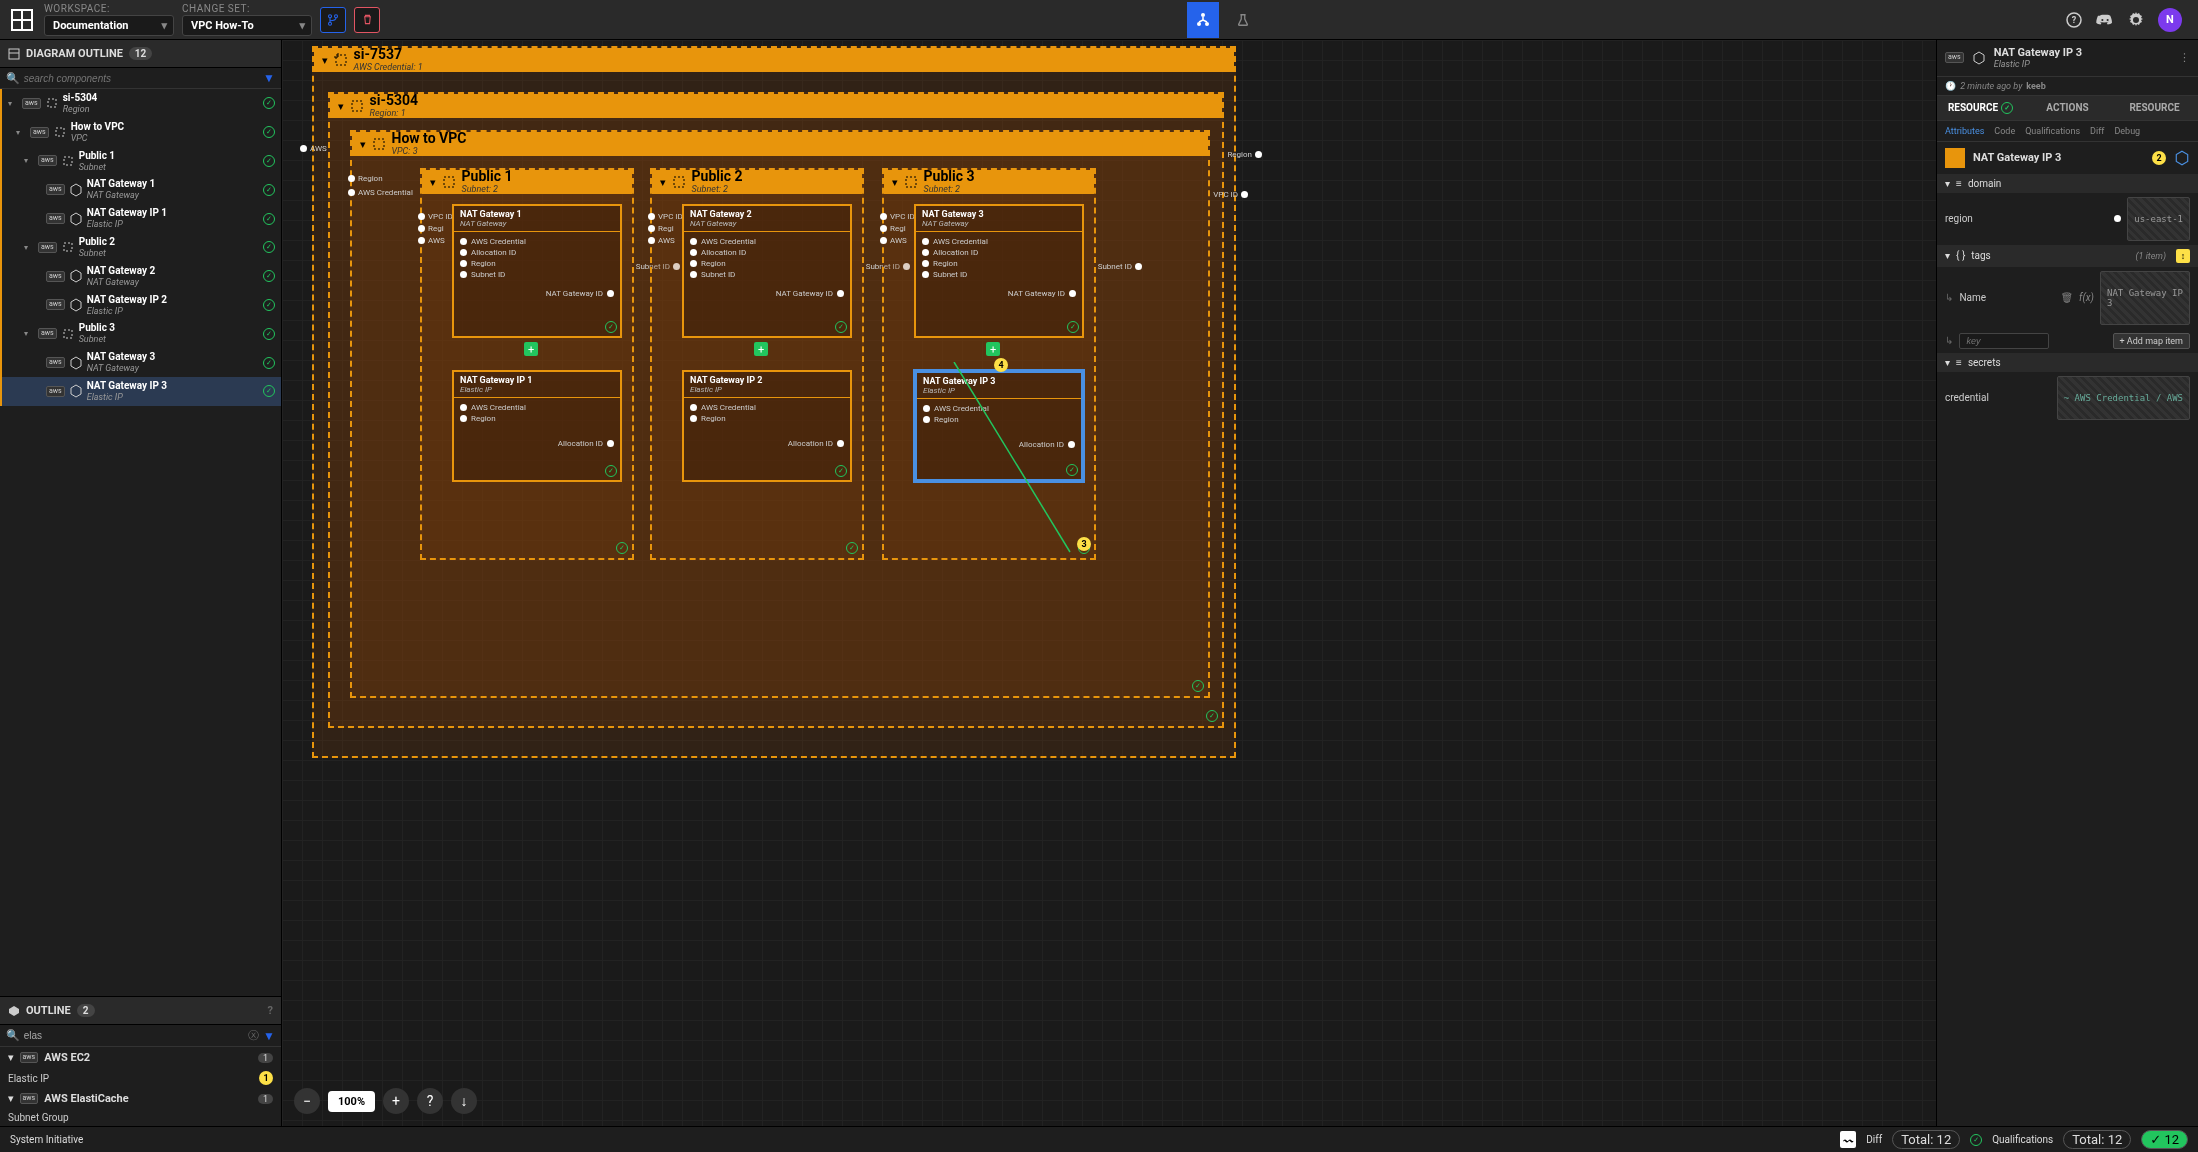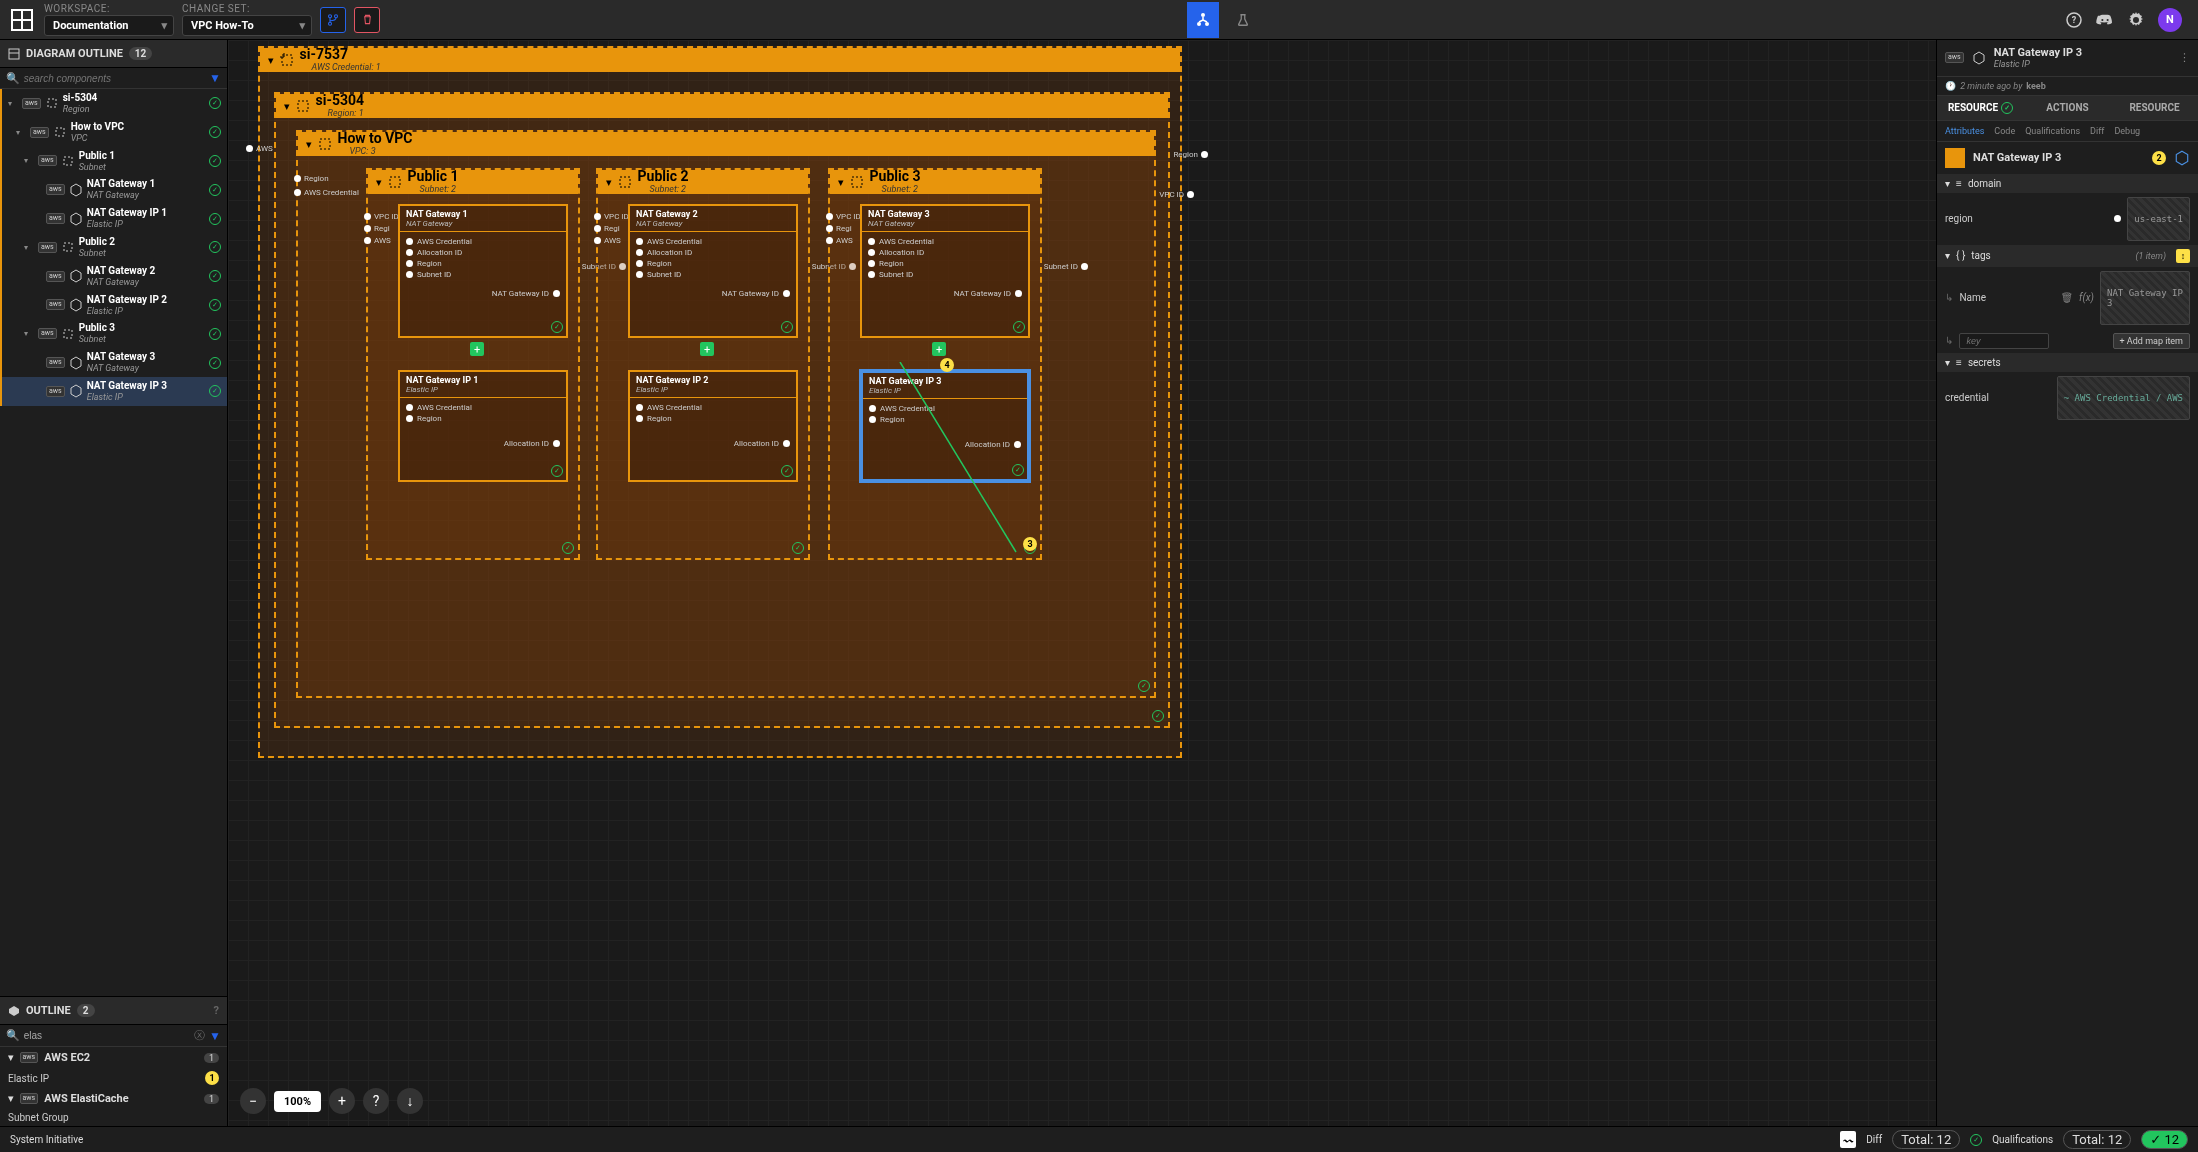--- a/index.html
+++ b/index.html
@@ -17,21 +17,21 @@
 .btn-icon-blue { width: 26px; height: 26px; background: #1a1a1a; border: 1px solid #2563eb; border-radius: 3px; display: flex; align-items: center; justify-content: center; color: #2563eb; font-size: 11px; }
 .btn-icon-red { width: 26px; height: 26px; background: #1a1a1a; border: 1px solid #e25563; border-radius: 3px; display: flex; align-items: center; justify-content: center; color: #e25563; font-size: 12px; }
 .tab-icon { width: 32px; height: 36px; display: flex; align-items: center; justify-content: center; color: #888; font-size: 14px; }
 .tab-icon.active { background: #2563eb; color: #fff; }
 .spacer { flex: 1; }
 .top-right { display: flex; align-items: center; gap: 14px; padding-right: 8px; }
 .avatar { width: 24px; height: 24px; border-radius: 50%; background: #7c3aed; color: #fff; display: flex; align-items: center; justify-content: center; font-weight: bold; font-size: 11px; }
 
 
 .main { flex: 1; display: flex; overflow: hidden; }
-.left-panel { width: 228px; background: #1e1e1e; border-right: 1px solid #000; display: flex; flex-direction: column; }
+.left-panel { width: 282px; background: #1e1e1e; border-right: 1px solid #000; display: flex; flex-direction: column; }
 .canvas-area { flex: 1; background: #1a1a1a; position: relative; overflow: hidden; }
 .right-panel { width: 262px; background: #1e1e1e; border-left: 1px solid #000; display: flex; flex-direction: column; }
 
 
 .panel-header { height: 28px; background: #2a2a2a; display: flex; align-items: center; padding: 0 8px; font-size: 11px; font-weight: bold; gap: 6px; border-bottom: 1px solid #000; }
 .panel-header .count { background: #444; border-radius: 8px; padding: 1px 6px; font-size: 10px; }
 .search-row { display: flex; align-items: center; padding: 3px 6px; gap: 4px; border-bottom: 1px solid #333; }
 .search-input { flex: 1; background: transparent; border: none; color: #aaa; font-size: 10px; outline: none; font-style: italic; }
 .filter-icon { color: #2563eb; font-size: 12px; }
 .tree { flex: 1; overflow-y: auto; }
@@ -56,21 +56,21 @@
 .asset-cat-name { flex: 1; font-weight: bold; font-size: 11px; }
 .asset-cat-count { background: #444; border-radius: 8px; padding: 0 5px; font-size: 9px; }
 .asset-sub { display: flex; align-items: center; justify-content: space-between; padding: 3px 8px 3px 8px; font-size: 10px; color: #ccc; }
 .callout { width: 14px; height: 14px; border-radius: 50%; background: #fde047; color: #000; font-weight: bold; font-size: 9px; display: inline-flex; align-items: center; justify-content: center; }
 
 
 .canvas-inner { position: absolute; inset: 0; background-image: linear-gradient(#222 1px, transparent 1px), linear-gradient(90deg, #222 1px, transparent 1px); background-size: 20px 20px; }
 .frame { position: absolute; border: 2px dashed #e8950c; background: rgba(120, 60, 10, 0.25); }
 .frame-hdr { background: #e8950c; color: #000; padding: 4px 8px; display: flex; align-items: center; gap: 6px; height: 24px; }
 .frame-hdr .ftitle { font-weight: bold; font-size: 14px; }
-.frame-hdr .fsub { font-size: 9px; font-style: italic; color: #333; margin-left: 12px; }
+.frame-hdr .fsub { font-size: 9px; font-style: italic; color: #333; margin-left: 0; }
 .frame-hdr .fcol { display: flex; flex-direction: column; line-height: 1.1; }
 .frame-hdr-icon { width: 14px; }
 .node { position: absolute; border: 2px solid #e8950c; background: rgba(60, 30, 10, 0.5); }
 .node-hdr { padding: 3px 6px; border-bottom: 1px solid #e8950c; }
 .node-title { font-size: 9px; font-weight: bold; color: #fff; }
 .node-sub { font-size: 8px; font-style: italic; color: #bbb; }
 .node-body { padding: 4px 6px; font-size: 8px; color: #ccc; }
 .sock-row { display: flex; align-items: center; gap: 4px; padding: 1px 0; }
 .sock { width: 7px; height: 7px; border-radius: 50%; background: #fff; }
 .sock-row.right { justify-content: flex-end; }

